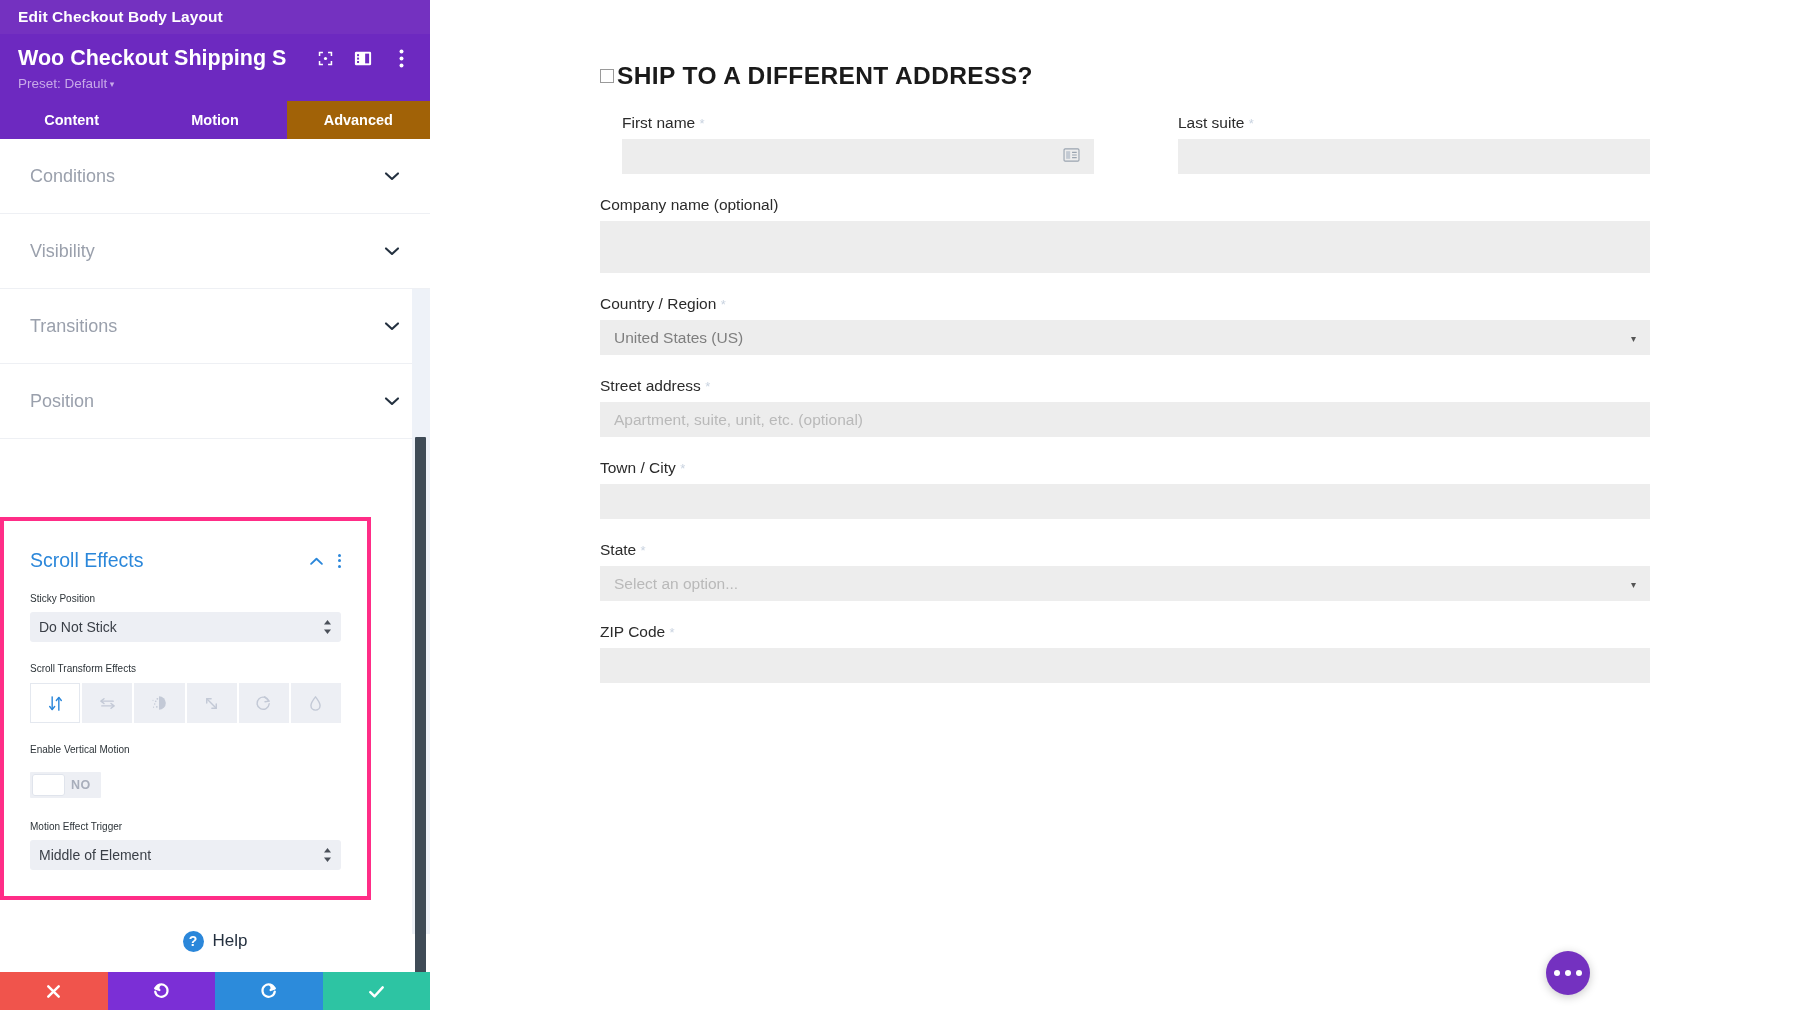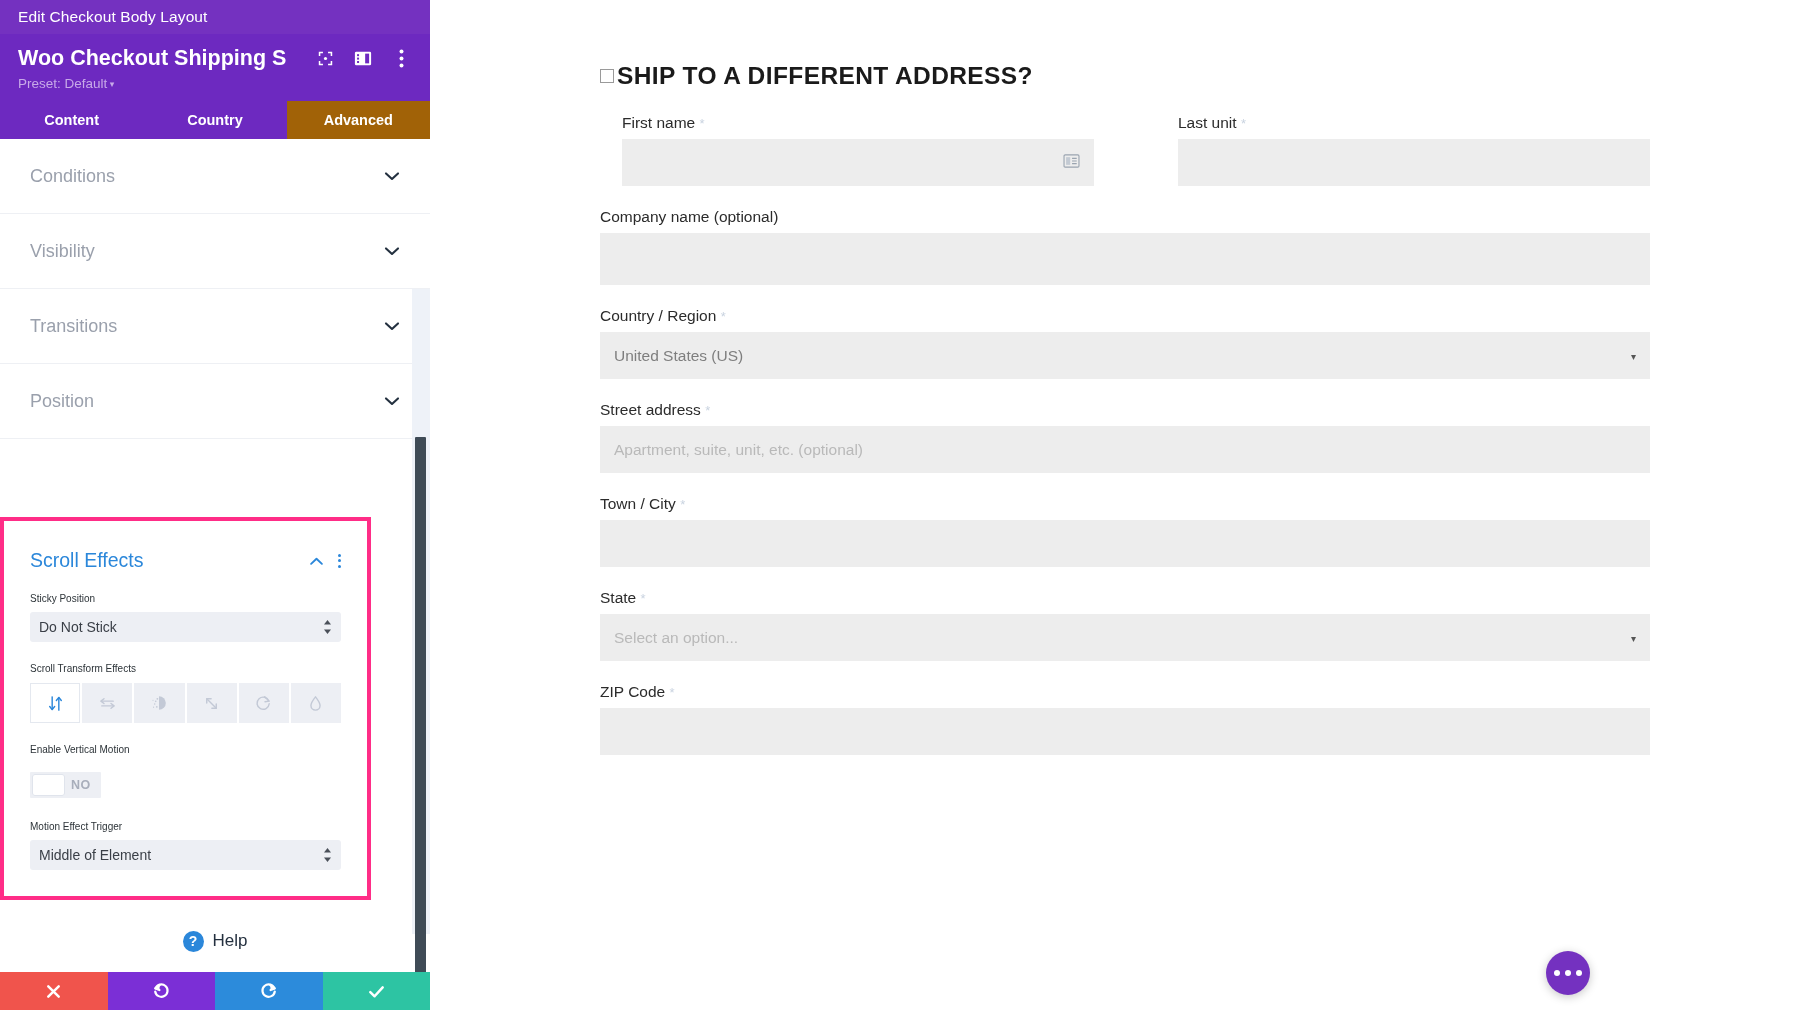--- a/index.html
+++ b/index.html
@@ -27,21 +27,21 @@
     height: 34px;
     background: #7431C0;
     display: flex;
     align-items: center;
     padding: 0 18px;
     flex: 0 0 34px;
   }
   .topbar-title {
     color: #ffffff;
     font-size: 15.5px;
-    font-weight: normal;
+    font-weight: bold;
     letter-spacing: .1px;
   }
 
   .modulehead {
     background: #6D29C0;
     padding: 12px 18px 10px 18px;
     flex: 0 0 auto;
   }
   .modulehead-row { display: flex; align-items: center; }
   .module-title {
@@ -272,21 +272,21 @@
   .col { flex: 1 1 0; margin-left: 22px; }
   .wc-label {
     font-size: 15.5px;
     color: #2b2b2b;
     margin-bottom: 7px;
     display: block;
   }
   .req { color: #c9d3e0; font-size: 13px; }
   .wc-field {
     position: relative;
-    height: 47px;
+    height: 35px;
     background: #EDEDED;
     margin-bottom: 22px;
     display: flex;
     align-items: center;
     padding: 0 14px;
     cursor: text;
   }
   .wc-field.tall { height: 52px; }
   .wc-ph { color: #B9B9B9; font-size: 15.5px; }
   .wc-val { color: #7E7E7E; font-size: 15.5px; }
@@ -362,21 +362,21 @@
           </span>
         </div>
       </div>
       <div class="preset">
         <span>Preset: Default</span><span class="caret"> ▾</span>
       </div>
     </div>
 
     <div class="tabs">
       <div class="tab">Content</div>
-      <div class="tab">Country</div>
+      <div class="tab">Motion</div>
       <div class="tab active">Advanced</div>
     </div>
 
     <div class="panelbody">
 
       <div class="panel-scroll-track"></div>
 
       <div class="acc-row">
         <span class="acc-label">Conditions</span>
         <span class="acc-chev">
@@ -575,21 +575,21 @@
             <span class="field-icon-right">
               <svg width="17" height="14" viewBox="0 0 18 15" fill="none" stroke="#9aa4b0" stroke-width="1.2">
                 <rect x="1" y="1" width="16" height="13" rx="1.2"></rect>
                 <rect x="3.2" y="3.4" width="4.4" height="8.2" fill="#c3cad3" stroke="none"></rect>
                 <path d="M9.6 4.6 H14.6 M9.6 7.5 H14.6 M9.6 10.4 H14.6" stroke="#9aa4b0" stroke-width="1.3"></path>
               </svg>
             </span>
           </div>
         </div>
         <div class="col">
-          <label class="wc-label"><span>Last unit</span> <span class="req">*</span></label>
+          <label class="wc-label"><span>Last suite</span> <span class="req">*</span></label>
           <div class="wc-field">
             <span class="wc-ph"></span>
           </div>
         </div>
       </div>
 
       <div>
         <label class="wc-label">Company name (optional)</label>
         <div class="wc-field tall">
           <span class="wc-ph"></span>

